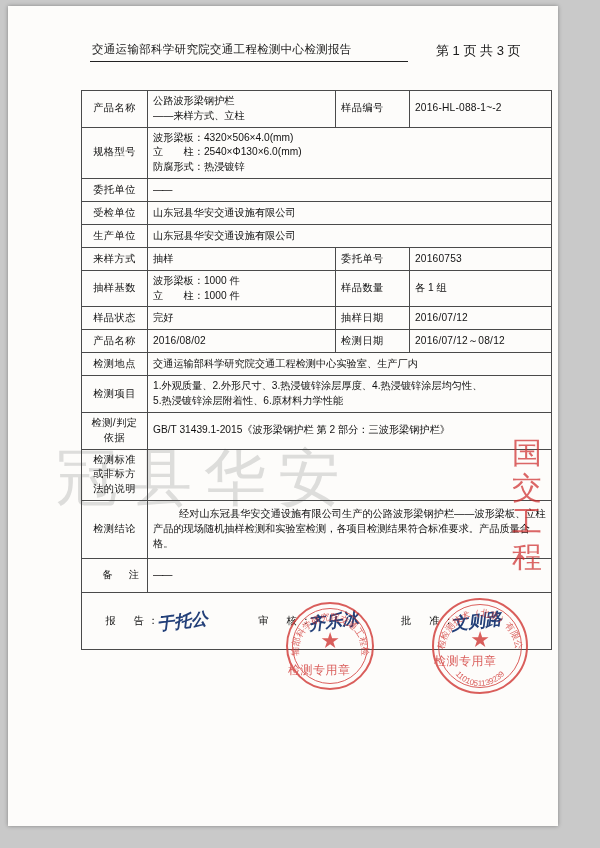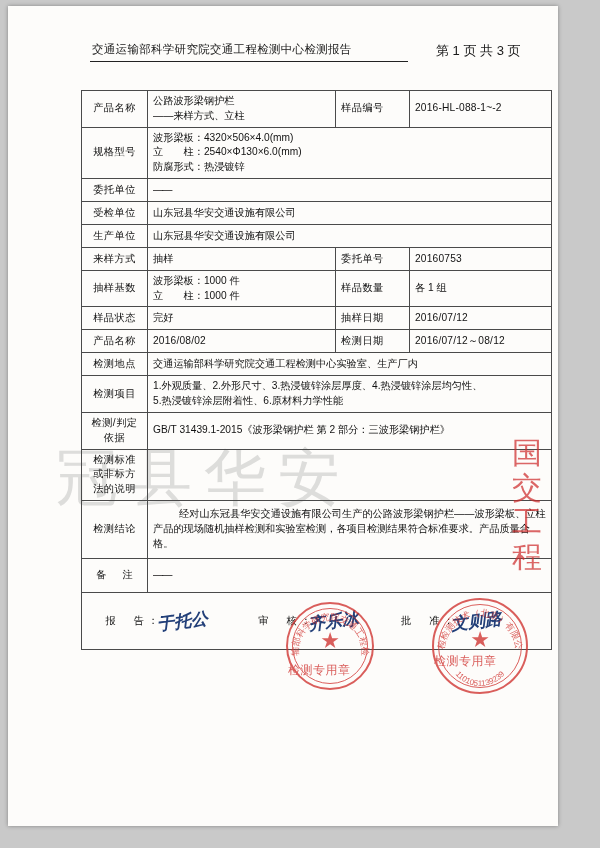--- a/index.html
+++ b/index.html
@@ -81,20 +81,21 @@
     word-break: break-all;
   }
   .lbl {
     width: 66px;
     text-align: center;
     letter-spacing: 0.5px;
   }
   .lbl.spread {
     letter-spacing: 3px;
     text-indent: 3px;
+    text-align: right;
   }
   .lbl2 {
     width: 74px;
     letter-spacing: 0.5px;
   }
   .val {
     padding-left: 7px;
   }
   .row-h-1 td { height: 16px; }
   .sub {

